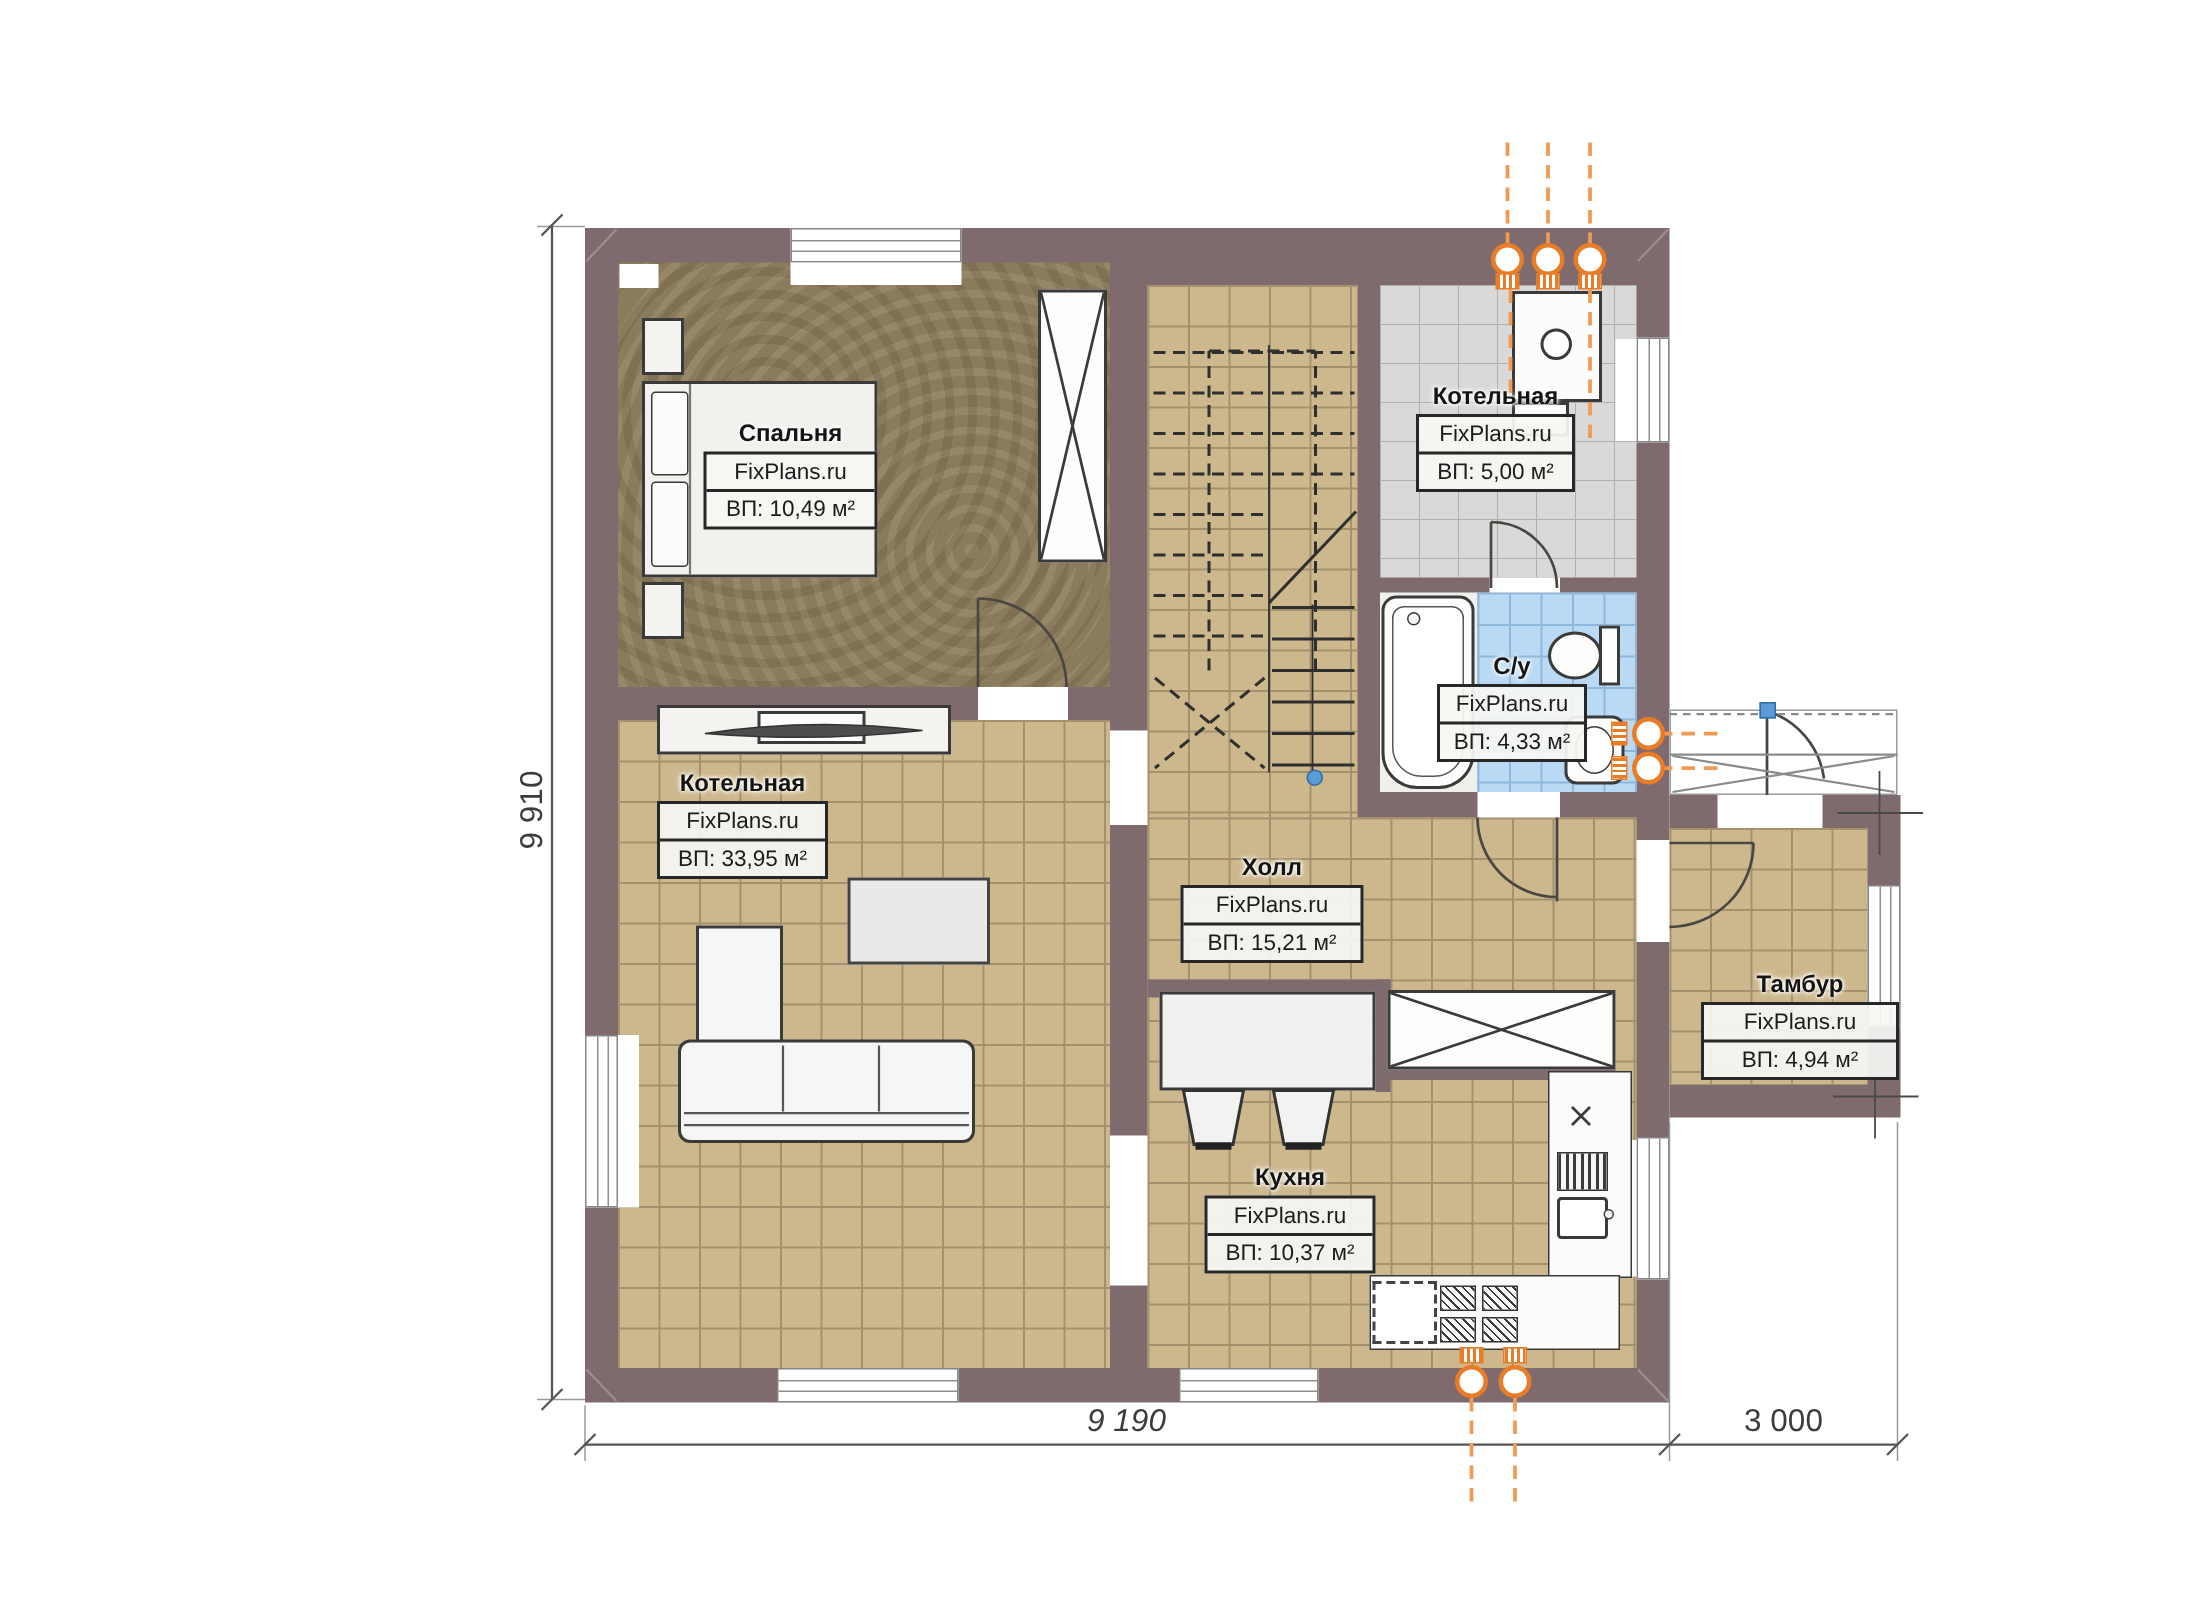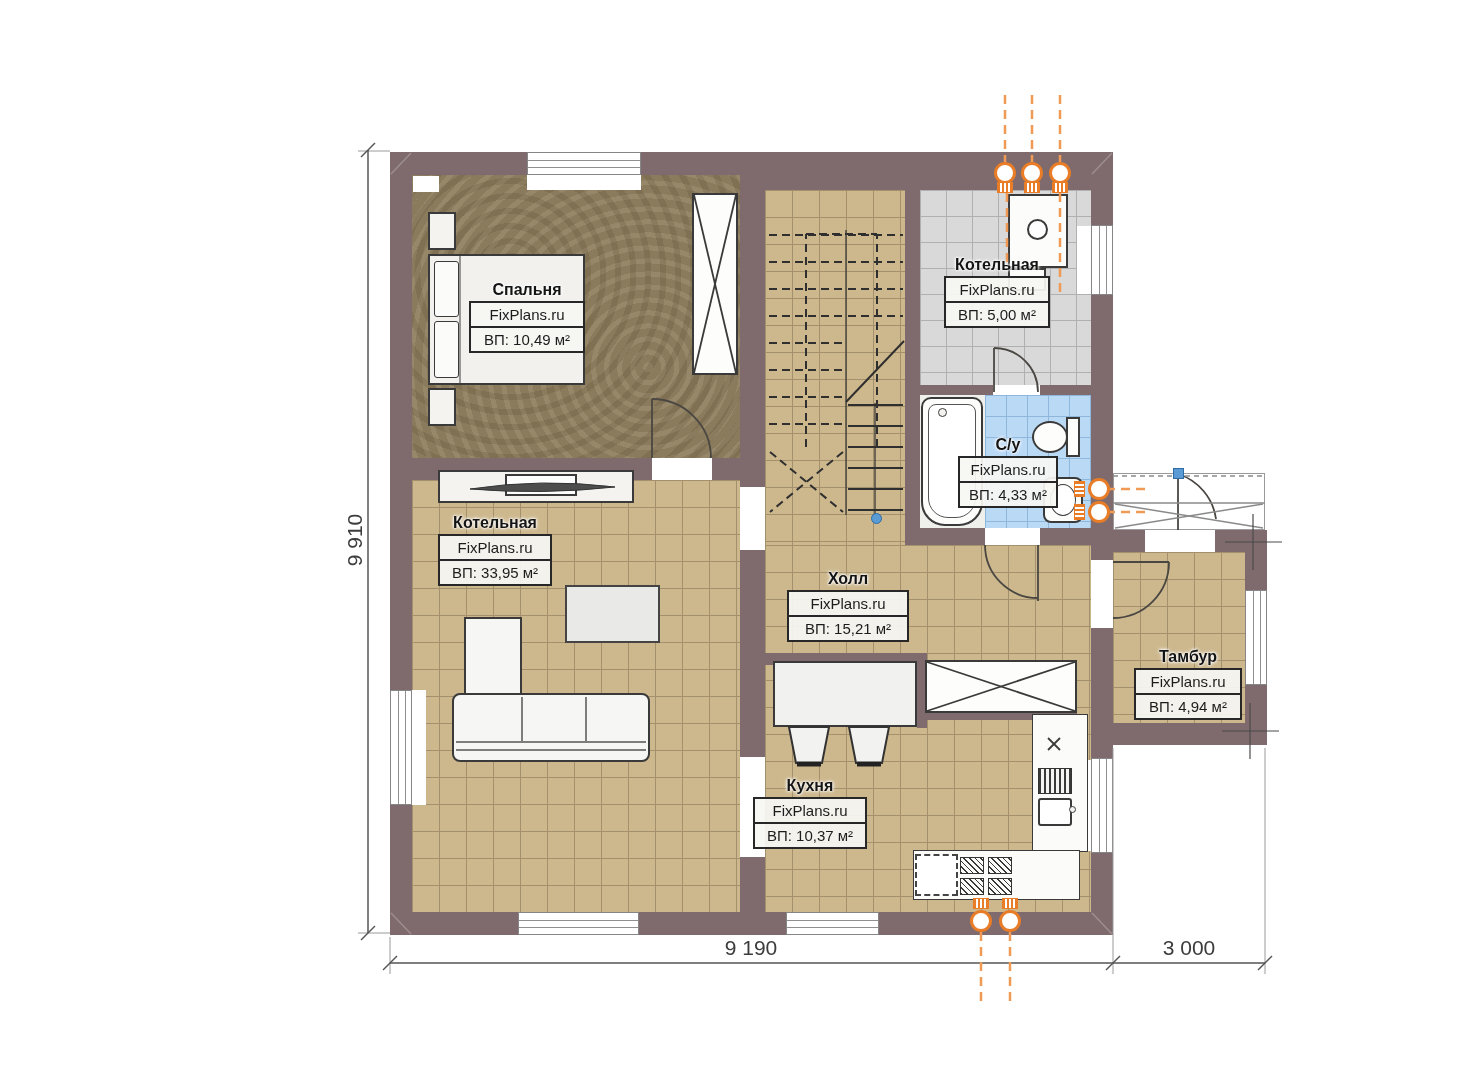--- a/index.html
+++ b/index.html
@@ -309,32 +309,32 @@
       <div class="rrow">ВП: 33,95 м²</div>
       </div>
   </div>
   <div class="room-label" style="left:787px;top:570px;width:122px;">
     <div class="rname">Холл</div>
     <div class="rbox">
         <div class="rrow">FixPlans.ru</div>
       <div class="rrow">ВП: 15,21 м²</div>
       </div>
   </div>
-  <div class="room-label" style="left:1134px;top:648px;width:108px;">
+  <div class="room-label" style="left:1134px;top:648px;width:132px;">
     <div class="rname">Тамбур</div>
     <div class="rbox">
         <div class="rrow">FixPlans.ru</div>
       <div class="rrow">ВП: 4,94 м²</div>
       </div>
   </div>
-  <div class="room-label" style="left:753px;top:777px;width:114px;">
+  <div class="room-label" style="left:803px;top:777px;width:114px;">
     <div class="rname">Кухня</div>
     <div class="rbox">
         <div class="rrow">FixPlans.ru</div>
       <div class="rrow">ВП: 10,37 м²</div>
       </div>
   </div>
 
   <div class="dimtext" style="left:305px;top:528px;width:100px;transform:rotate(-90deg);">9 910</div>
-  <div class="dimtext" style="left:691px;top:936px;width:120px;">9 190</div>
+  <div class="dimtext" style="left:691px;top:936px;width:120px;font-style:italic;">9 190</div>
   <div class="dimtext" style="left:1129px;top:936px;width:120px;">3 000</div>
 
 </div>
 
 </body></html>

